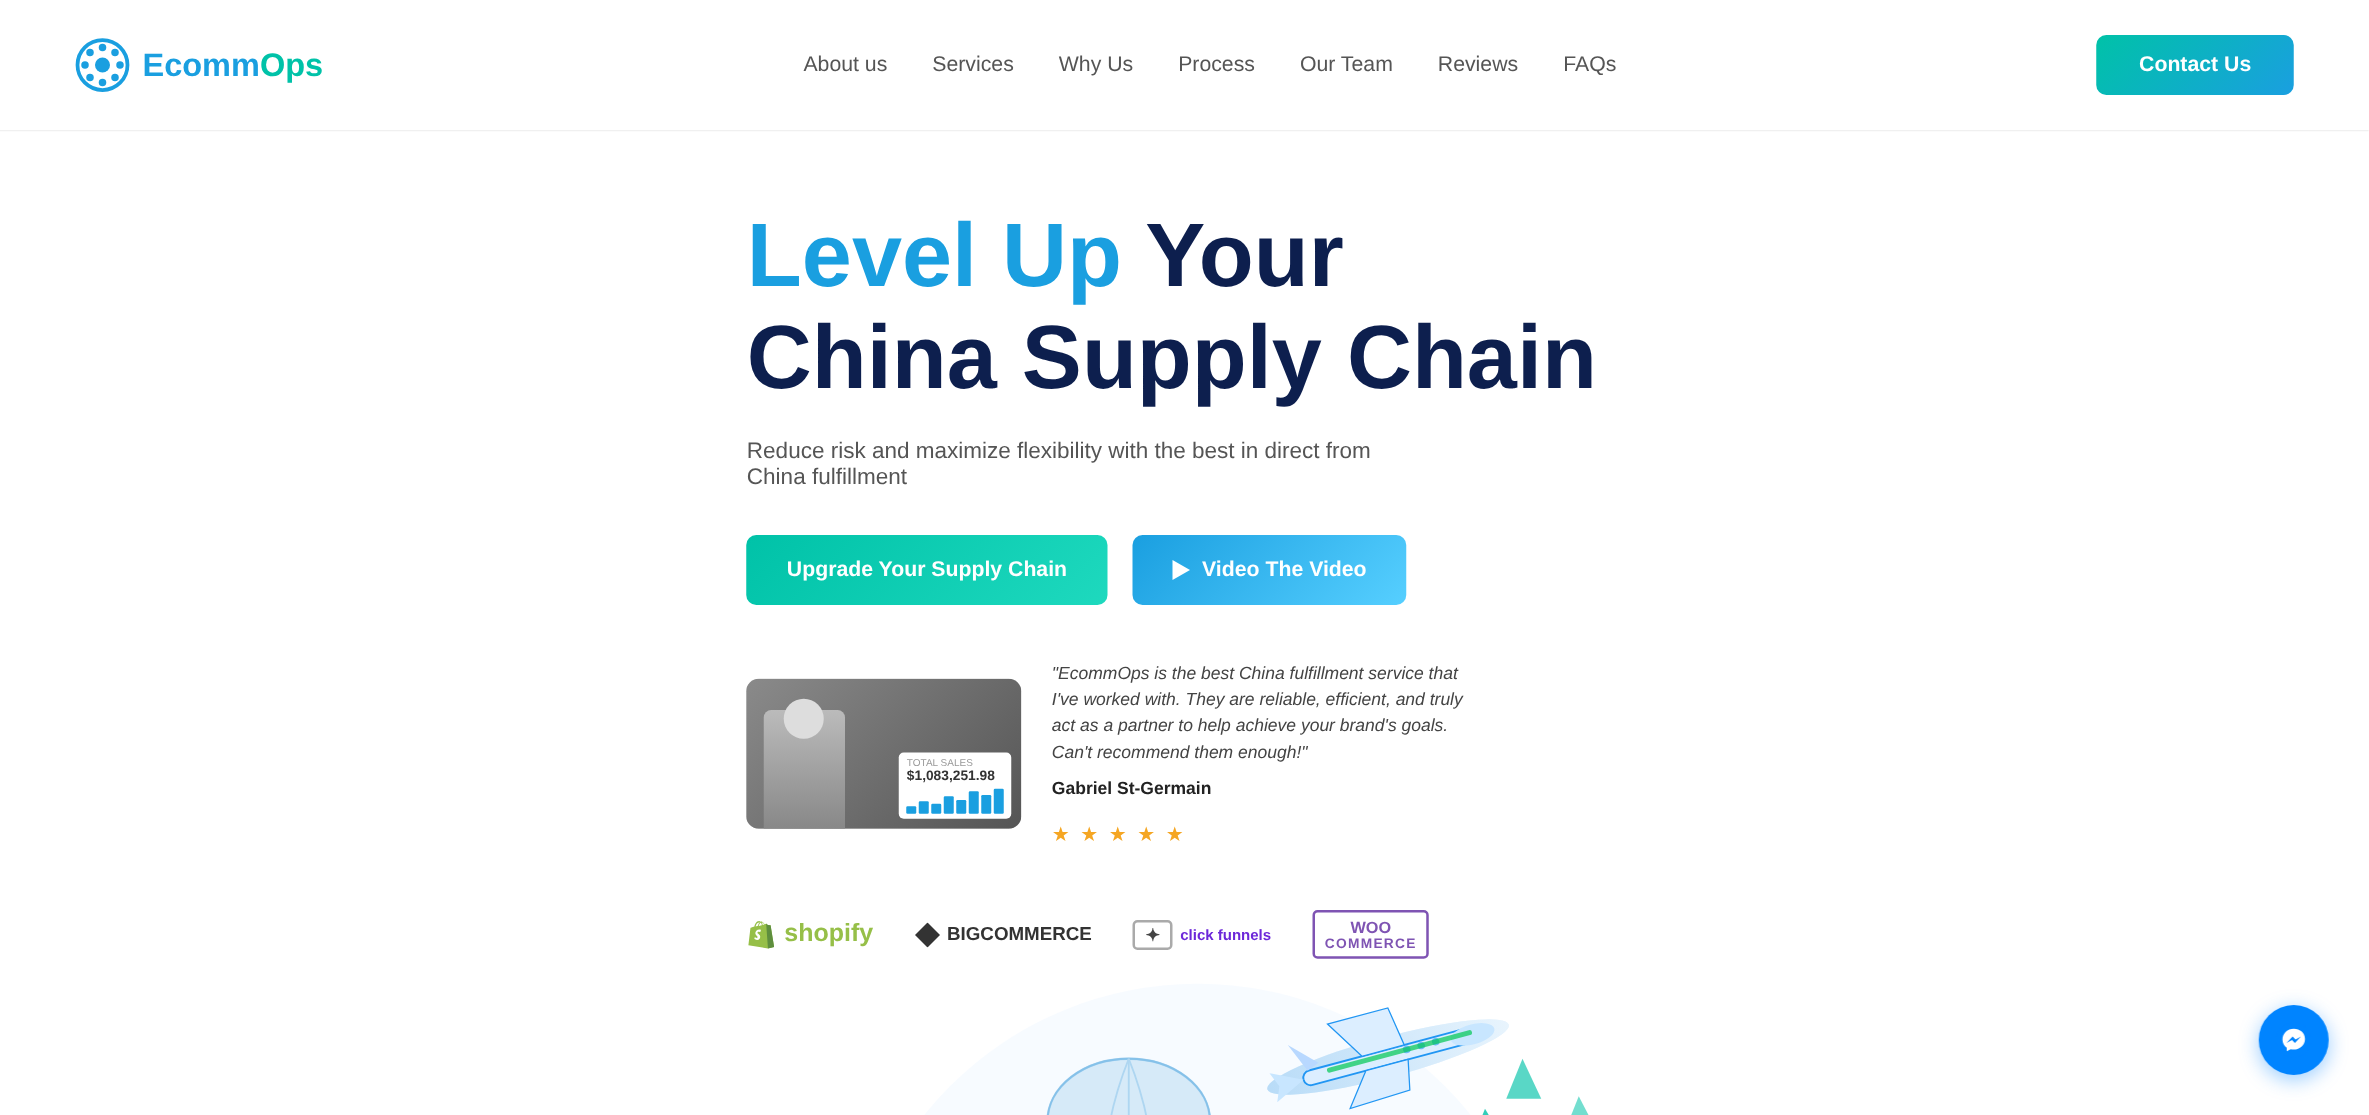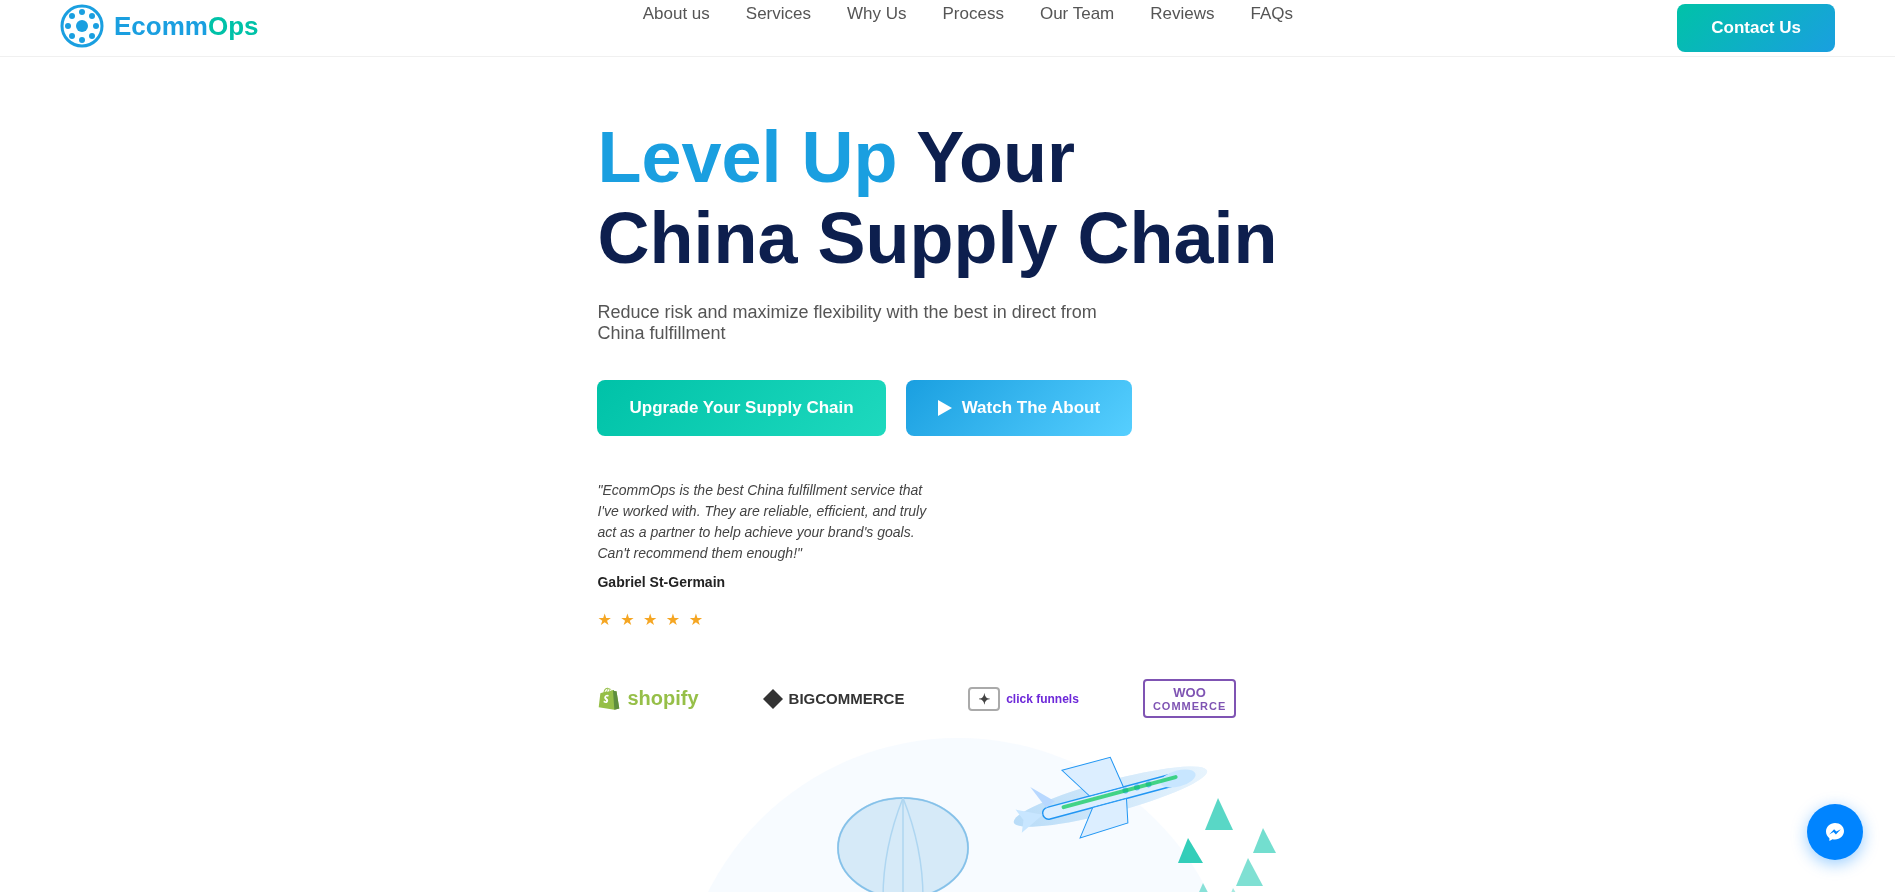--- a/index.html
+++ b/index.html
@@ -1,23 +1,23 @@
 <!DOCTYPE html>
 <html><head>
   <meta charset="utf-8">
   <style>
     * { margin: 0; padding: 0; box-sizing: border-box; }
     body { font-family: 'Segoe UI', Arial, sans-serif; background: #fff; overflow-x: hidden; width: 1895px; min-height: 892px; }
 
     
     .navbar {
       display: flex;
-      align-items: flex-start;
+      align-items: center;
       justify-content: space-between;
-      padding: 4px 60px;
+      padding: 28px 60px;
       background: #fff;
       border-bottom: 1px solid #f0f0f0;
     }
     .logo-area {
       display: flex;
       align-items: center;
       gap: 10px;
     }
     .logo-icon {
       width: 44px;
@@ -175,21 +175,21 @@
       font-size: 14px;
       font-weight: 700;
       color: #222;
       margin-bottom: 20px;
     }
     .stars { color: #f5a623; font-size: 16px; letter-spacing: 2px; }
 
     
     .partner-logos {
       display: flex;
-      gap: 64px;
+      gap: 33px;
       padding-left: 0;
     }
     .partner-logo {
       display: flex;
       align-items: center;
       gap: 6px;
       font-size: 18px;
       font-weight: 700;
       color: #555;
     }
@@ -271,25 +271,48 @@
     <h1 class="hero-title">
       <span class="highlight">Level Up</span><span class="dark"> Your</span><br>
       <span class="dark">China Supply Chain</span>
     </h1>
     <p class="hero-subtitle">Reduce risk and maximize flexibility with the best in direct from China fulfillment</p>
 
     <div class="hero-buttons">
       <button class="btn-upgrade">Upgrade Your Supply Chain</button>
       <button class="btn-watch">
         <span class="play-icon"></span>
-        <span>Watch The About</span>
+        <span>Video The Video</span>
       </button>
     </div>
 
     <div class="testimonial-row">
+      <div class="testimonial-thumb">
+        <div class="thumb-inner">
+
+          <div style="position:absolute;bottom:0;left:14px;width:65px;height:95px;background:linear-gradient(180deg,#bbb 0%,#888 100%);border-radius:6px 6px 0 0;"></div>
+
+          <div style="position:absolute;bottom:72px;left:30px;width:32px;height:32px;background:#ddd;border-radius:50%;"></div>
+
+          <div class="thumb-chart">
+            <div class="total">TOTAL SALES</div>
+            <div class="amount">$1,083,251.98</div>
+            <div class="bars">
+              <div class="bar" style="height:6px;"></div>
+              <div class="bar" style="height:10px;"></div>
+              <div class="bar" style="height:8px;"></div>
+              <div class="bar" style="height:14px;"></div>
+              <div class="bar" style="height:11px;"></div>
+              <div class="bar" style="height:18px;"></div>
+              <div class="bar" style="height:15px;"></div>
+              <div class="bar" style="height:20px;"></div>
+            </div>
+          </div>
+        </div>
+      </div>
 
       <div class="testimonial-text">
         <p class="testimonial-quote">"EcommOps is the best China fulfillment service that I've worked with. They are reliable, efficient, and truly act as a partner to help achieve your brand's goals. Can't recommend them enough!"</p>
         <div class="testimonial-name">Gabriel St-Germain</div>
         <div class="stars">★ ★ ★ ★ ★</div>
       </div>
     </div>
 
     <div class="partner-logos">
 

